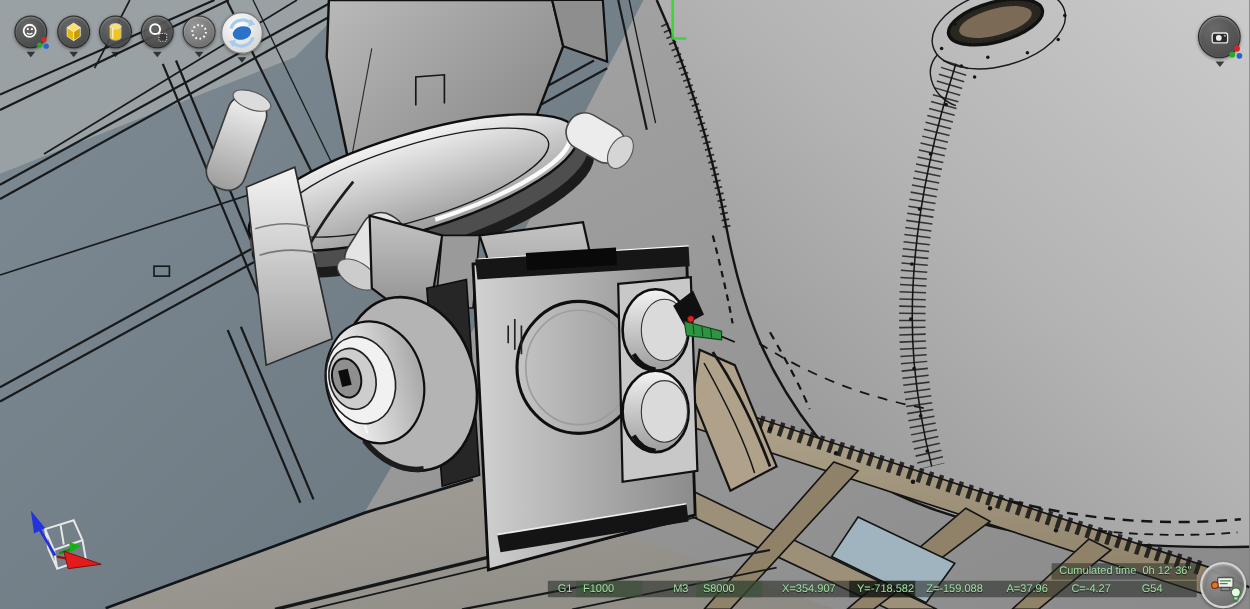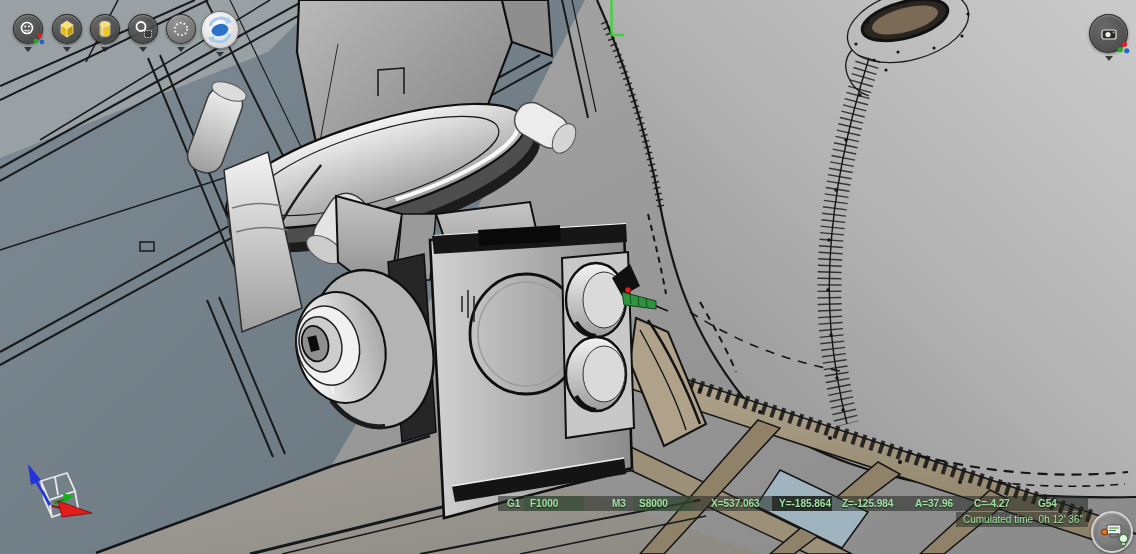--- a/index.html
+++ b/index.html
@@ -14,22 +14,22 @@
         box-shadow:inset 0 1px 2px rgba(255,255,255,.3), 0 1px 3px rgba(0,0,0,.45);
         display:flex;align-items:center;justify-content:center;}
   .cbtn.light{background:radial-gradient(circle at 35% 30%, rgba(150,150,150,.95), rgba(95,95,95,.9));}
   .cbtn.white{background:radial-gradient(circle at 40% 32%, #ffffff, #c9c9c9);border:1px solid #7c7c7c;}
   .caret{position:absolute;left:50%;transform:translateX(-50%);top:100%;margin-top:4px;
          width:0;height:0;border-left:4px solid transparent;border-right:4px solid transparent;
          border-top:5px solid rgba(22,22,22,.78);}
   .badge{position:absolute;right:-3px;bottom:-2px;}
 
   
-  #statusbar{position:absolute;left:498px;top:496px;width:590px;height:15px;
-             background:rgba(32,38,32,.55);border-radius:1px;font-weight:bold;}
+  #statusbar{position:absolute;left:498px;top:528px;width:590px;height:15px;
+             background:rgba(32,38,32,.55);border-radius:1px;}
   #statusbar .seg{position:absolute;top:0;height:15px;}
   .segbox{background:rgba(58,84,56,.55);}
   .segdark{background:rgba(8,12,8,.6);}
   .sfield{position:absolute;top:0;height:15px;line-height:15px;font-size:10px;
           color:#9fe2a2;text-shadow:0 1px 1px rgba(0,0,0,.7);white-space:nowrap;}
 
   #timerbox{position:absolute;left:956px;top:512px;width:132px;height:15px;
             background:rgba(32,38,32,.5);}
   #timerbox .sfield{font-size:10px;}
   #timer-label{left:7px;}
@@ -360,23 +360,23 @@
 </div>
 
 <div id="statusbar">
   <span class="seg segbox" style="left:26px;width:60px"></span>
   <span class="seg segbox" style="left:135px;width:60px"></span>
   <span class="seg segdark" style="left:274px;width:60px"></span>
   <span class="sfield" style="left:9px">G1</span>
   <span class="sfield" style="left:32px">F1000</span>
   <span class="sfield" style="left:114px">M3</span>
   <span class="sfield" style="left:141px">S8000</span>
-  <span class="sfield" style="left:213px">X=537.063</span>
-  <span class="sfield" style="left:281px">Y=-185.864</span>
-  <span class="sfield" style="left:344px">Z=-125.984</span>
+  <span class="sfield" style="left:213px">X=354.907</span>
+  <span class="sfield" style="left:281px">Y=-718.582</span>
+  <span class="sfield" style="left:344px">Z=-159.088</span>
   <span class="sfield" style="left:417px">A=37.96</span>
   <span class="sfield" style="left:476px">C=-4.27</span>
   <span class="sfield" style="left:540px">G54</span>
 </div>
 
 <div id="timerbox">
   <span class="sfield" id="timer-label" style="left:7px">Cumulated time</span>
   <span id="timer-value">0h 12' 36"</span>
 </div>
 

